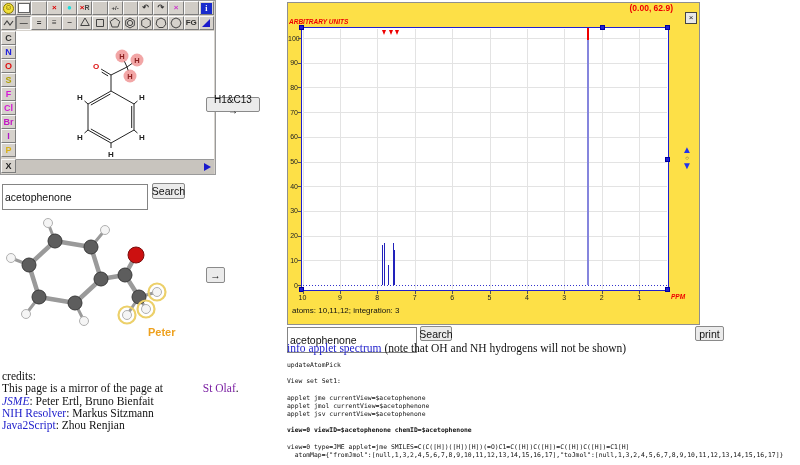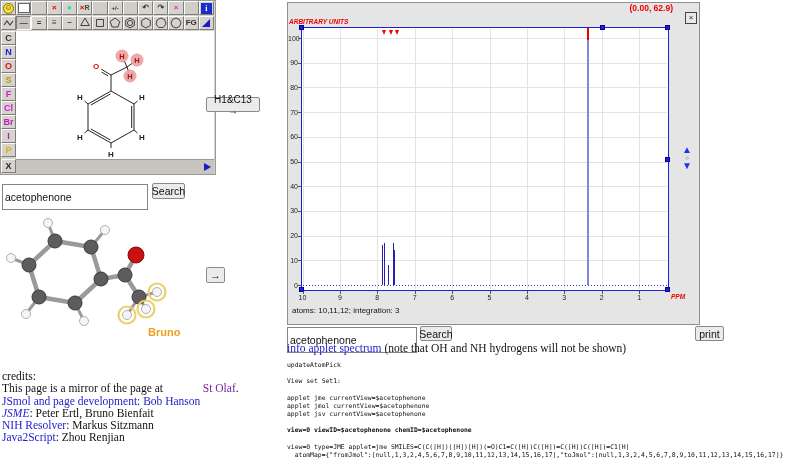--- a/index.html
+++ b/index.html
@@ -28,21 +28,21 @@
   .bstrip{position:absolute;left:15px;top:158px;width:198px;height:14px;background:#c8c4be;
           border-top:1px solid #9a9a9a;}
   .btri{position:absolute;right:3px;top:3px;width:0;height:0;border-left:7px solid #1a1acc;
         border-top:4px solid transparent;border-bottom:4px solid transparent;}
   
   .winbtn{box-sizing:border-box;background:#ebebeb;border:1px solid #8a8a8a;border-radius:2px;
           font-size:10.5px;color:#111;display:flex;align-items:center;justify-content:center;}
   .tinput{box-sizing:border-box;border:1px solid #848484;background:#fff;font-size:10.5px;
           padding:12px 2px;color:#111;}
   
-  .spec{left:287px;top:2px;width:411px;height:321px;background:#e5e5e5;border:1px solid #8f8f8f;}
+  .spec{left:287px;top:2px;width:411px;height:321px;background:#fde047;border:1px solid #8f8f8f;}
   .spec .coords{position:absolute;right:26px;top:0;color:#ee0000;font:bold 8.5px "Liberation Sans",sans-serif;}
   .spec .yunits{position:absolute;left:1px;top:15px;color:#ee0000;font:bold italic 6.5px "Liberation Sans",sans-serif;}
   .spec .ppm{position:absolute;left:383px;top:290px;color:#ee0000;font:bold italic 6.5px "Liberation Sans",sans-serif;}
   .spec .status{position:absolute;left:4px;top:303px;color:#111;font-size:8px;}
   .closebox{position:absolute;right:2px;top:9px;width:10px;height:10px;border:1px solid #444;
             background:#e8e8e8;font-size:8px;line-height:9px;text-align:center;color:#222;}
   .zoomarrows{position:absolute;left:391px;top:142px;width:16px;text-align:center;color:#2233ee;
               font-size:10px;line-height:10px;}
   .zoomarrows .ring{font-size:6px;color:#333;line-height:6px;}
   .gridv,.gridh{position:absolute;background:#e3e3e3;}
@@ -255,21 +255,21 @@
     <circle cx="141" cy="106" r="4.5" fill="#f5f5f5" stroke="#b0b0b0" stroke-width="1"></circle>
     <circle cx="141" cy="106" r="8.5" fill="none" stroke="#ecd06a" stroke-width="2.2"></circle>
     <circle cx="152" cy="89" r="4.5" fill="#f5f5f5" stroke="#b0b0b0" stroke-width="1"></circle>
     <circle cx="152" cy="89" r="8.5" fill="none" stroke="#ecd06a" stroke-width="2.2"></circle>
     <circle cx="43" cy="20" r="4.5" fill="#f5f5f5" stroke="#b0b0b0" stroke-width="1"></circle>
     <circle cx="100" cy="27" r="4.5" fill="#f5f5f5" stroke="#b0b0b0" stroke-width="1"></circle>
     <circle cx="79" cy="118" r="4.5" fill="#f5f5f5" stroke="#b0b0b0" stroke-width="1"></circle>
     <circle cx="21" cy="111" r="4.5" fill="#f5f5f5" stroke="#b0b0b0" stroke-width="1"></circle>
     <circle cx="6" cy="55" r="4.5" fill="#f5f5f5" stroke="#b0b0b0" stroke-width="1"></circle>
   </svg>
-<div class="abs jsmol-label">Bruno</div>
+<div class="abs jsmol-label">Peter</div>
 
 <button class="abs winbtn" style="left:206px;top:267px;width:19px;height:16px;">→</button>
 
 <div class="abs spec" id="spec-panel">
   <div class="coords">(0.00, 62.9)</div>
   <div class="closebox">×</div>
   <div class="yunits">ARBITRARY UNITS</div>
   <div id="plot-layer" style="position:absolute;left:0;top:0;width:411px;height:321px;">
       <div style="left: 13px; top: 24px; width: 368px; height: 264px; position: absolute; background: rgb(255, 255, 255); border: 1.5px solid rgb(32, 32, 208); box-sizing: border-box;"></div>
       <div class="gridv" style="left: 14.5px; top: 26px; width: 1px; height: 260px;"></div>
@@ -365,17 +365,16 @@
 <button class="abs winbtn" style="left:420px;top:326px;width:32px;height:15px;">Search</button>
 <button class="abs winbtn" style="left:695px;top:326px;width:29px;height:15px;">print</button>
 
 <div class="abs infoline" id="info-line"><span class="lk">info</span> <span class="lk">applet</span> <span class="lk">spectrum</span> <span>(note that OH and NH hydrogens will not be shown)</span></div>
 
 <div class="abs console" id="console-block"><div class="gap">updateAtomPick</div><div class="gap">View set Set1:</div><div>applet jme currentView=$acetophenone</div><div>applet jmol currentView=$acetophenone</div><div class="gap">applet jsv currentView=$acetophenone</div><div class="gap" style="font-weight: bold;">view=0 viewID=$acetophenone chemID=$acetophenone</div><div>view=0 type=JME applet=jme SMILES=C(C([H])([H])[H])(=O)C1=C([H])C([H])=C([H])C([H])=C1[H]</div><div>  atomMap={"fromJmol":[null,1,3,2,4,5,6,7,8,9,10,11,12,13,14,15,16,17],"toJmol":[null,1,3,2,4,5,6,7,8,9,10,11,12,13,14,15,16,17]}</div></div>
 
 <div class="abs credits" id="credits-block">
     <div><span>credits:</span></div>
     <div><span>This page is a mirror of the page at </span><span style="color: rgb(122, 31, 162); padding-left: 37px;">St Olaf</span><span>.</span></div>
-    <div><span style="color: rgb(34, 34, 204);">JSmol and page development: Bob Hanson</span></div>
     <div><span style="color: rgb(34, 34, 204); font-style: italic;">JSME</span><span>: Peter Ertl, Bruno Bienfait</span></div>
     <div><span style="color: rgb(34, 34, 204);">NIH Resolver</span><span>: Markus Sitzmann</span></div>
     <div><span style="color: rgb(34, 34, 204);">Java2Script</span><span>: Zhou Renjian</span></div>
   </div>
 
 </body></html>

